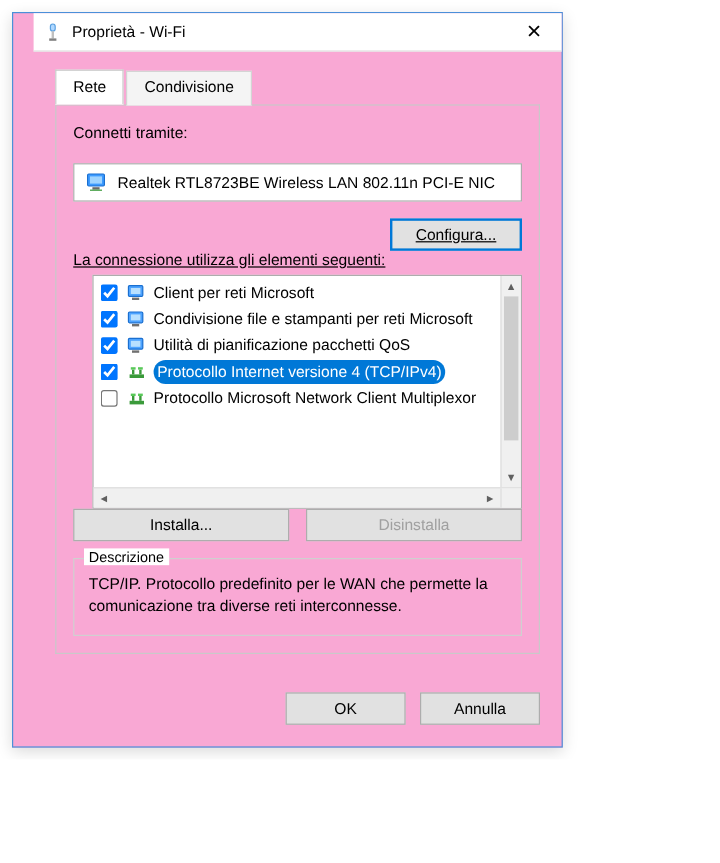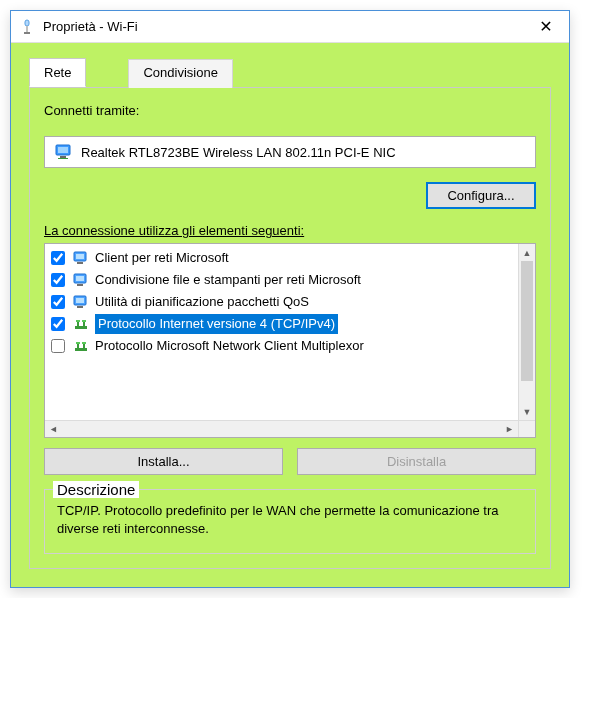--- a/index.html
+++ b/index.html
@@ -5,24 +5,25 @@
   * { box-sizing: border-box; }
   body {
     margin: 0;
     padding: 10px;
     background: #fff;
     font-family: "Segoe UI", Tahoma, sans-serif;
     font-size: 13px;
     color: #000;
   }
   .window {
-    width: 560px;
+    width: 459px;
     border: 1px solid #4a90d9;
-    background: #bef264;
+    background: #f9a8d4;
     box-shadow: 0 4px 12px rgba(0,0,0,0.15);
+    padding-left: 17px;
   }
   .titlebar {
     display: flex;
     align-items: center;
     height: 32px;
     padding: 0 8px;
     background: #fff;
     border-bottom: 1px solid #e0e0e0;
   }
   .titlebar .app-icon {
@@ -45,21 +46,20 @@
     font-family: Arial, sans-serif;
   }
   .body {
     padding: 14px 18px 18px 18px;
   }
   .tabstrip {
     display: flex;
     border-bottom: 1px solid #c9c9c9;
     position: relative;
     top: 1px;
-    gap: 40px;
   }
   .tab {
     padding: 6px 14px 6px 14px;
     border: 1px solid #c9c9c9;
     border-bottom: none;
     background: #fff;
     margin-right: 2px;
     font-size: 13px;
     cursor: pointer;
   }
@@ -90,21 +90,21 @@
     display: flex;
     align-items: flex-end;
     gap: 8px;
     background: #fff;
     margin-bottom: 14px;
   }
   .adapter-icon svg { display:block; }
   .btn-row-right {
     display: flex;
     justify-content: flex-end;
-    margin-bottom: 14px;
+    text-decoration: underline;
   }
   .btn {
     min-width: 110px;
     padding: 5px 14px;
     border: 1px solid #adadad;
     background: #e1e1e1;
     cursor: pointer;
     font-family: inherit;
     font-size: 13px;
     text-align: center;
@@ -118,20 +118,21 @@
     color: #a0a0a0;
     cursor: default;
   }
   .elem-label {
     margin-bottom: 5px;
     text-decoration: underline;
   }
   .listbox-wrap {
     border: 1px solid #adadad;
     background: #fff;
+    margin-left: 16px;
   }
   .listbox {
     height: 176px;
     overflow: hidden;
     position: relative;
     display: flex;
   }
   .listcontent {
     flex: 1;
     padding: 3px 2px;
@@ -147,20 +148,21 @@
   .item input[type=checkbox] {
     width: 14px;
     height: 14px;
     margin: 0 2px 0 0;
   }
   .item .ico { width:16px; height:16px; display:inline-flex; align-items:center; justify-content:center; }
   .item .txt.selected {
     background: #0078d7;
     color: #fff;
     padding: 0 3px;
+    border-radius: 10px;
   }
   .vscroll {
     width: 17px;
     background: #f0f0f0;
     border-left: 1px solid #dcdcdc;
     position: relative;
   }
   .vscroll .arrow {
     position: absolute;
     left:0; right:0;
@@ -192,34 +194,33 @@
   .hscroll .arrow.left { left:0; }
   .hscroll .arrow.right { right:17px; }
   .hscroll .corner {
     position:absolute; right:0; top:0; bottom:0;
     width:17px; background:#f0f0f0; border-left:1px solid #dcdcdc;
   }
   .btn-row-3 {
     display: flex;
     gap: 14px;
     justify-content: space-between;
-    margin-top: 10px;
     align-items: flex-end;
   }
   .btn-row-3 .btn { flex:1; min-width:0; }
   .group {
     border: 1px solid #d0d0d0;
     margin-top: 14px;
     padding: 12px 12px 16px 12px;
     position: relative;
   }
   .group .legend {
     position:absolute; top:-9px; left:8px;
     background:#fff; padding:0 4px;
-    font-size:15px;
+    font-size:12px;
   }
   .group .desc {
     line-height: 1.35;
   }
   .dlg-buttons {
     display:flex;
     justify-content:flex-end;
     gap: 12px;
     padding: 14px 18px 18px 18px;
   }
@@ -353,14 +354,18 @@
       </div>
 
       <div class="group">
         <div class="legend">Descrizione</div>
         <div class="desc">TCP/IP. Protocollo predefinito per le WAN che permette la comunicazione tra diverse reti interconnesse.</div>
       </div>
 
     </div>
   </div>
 
+  <div class="dlg-buttons">
+    <button class="btn">OK</button>
+    <button class="btn">Annulla</button>
+  </div>
 
 </div>
 
 </body></html>

